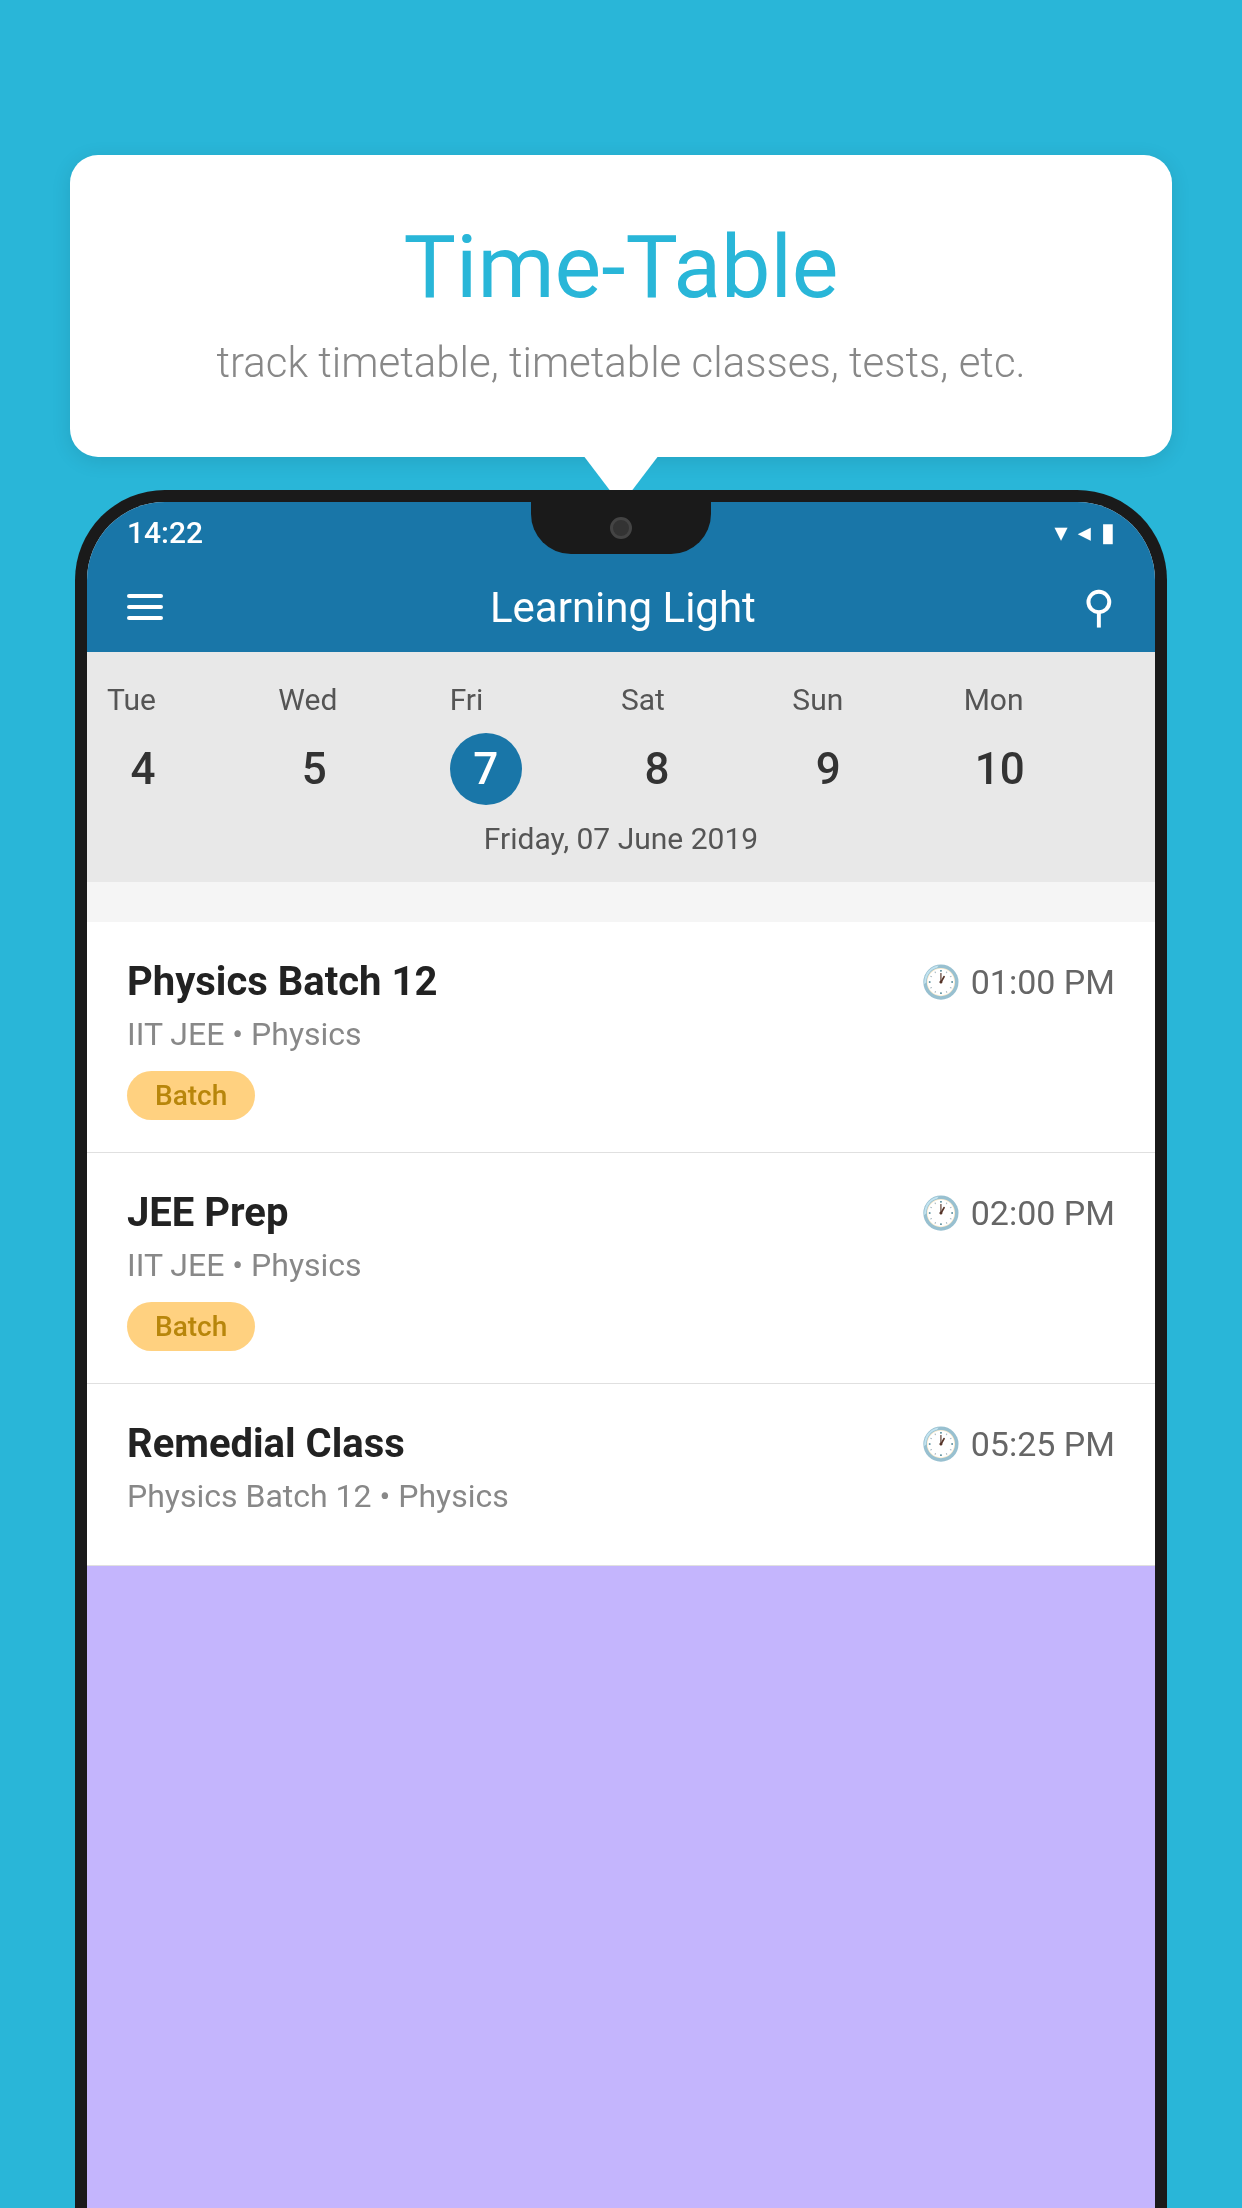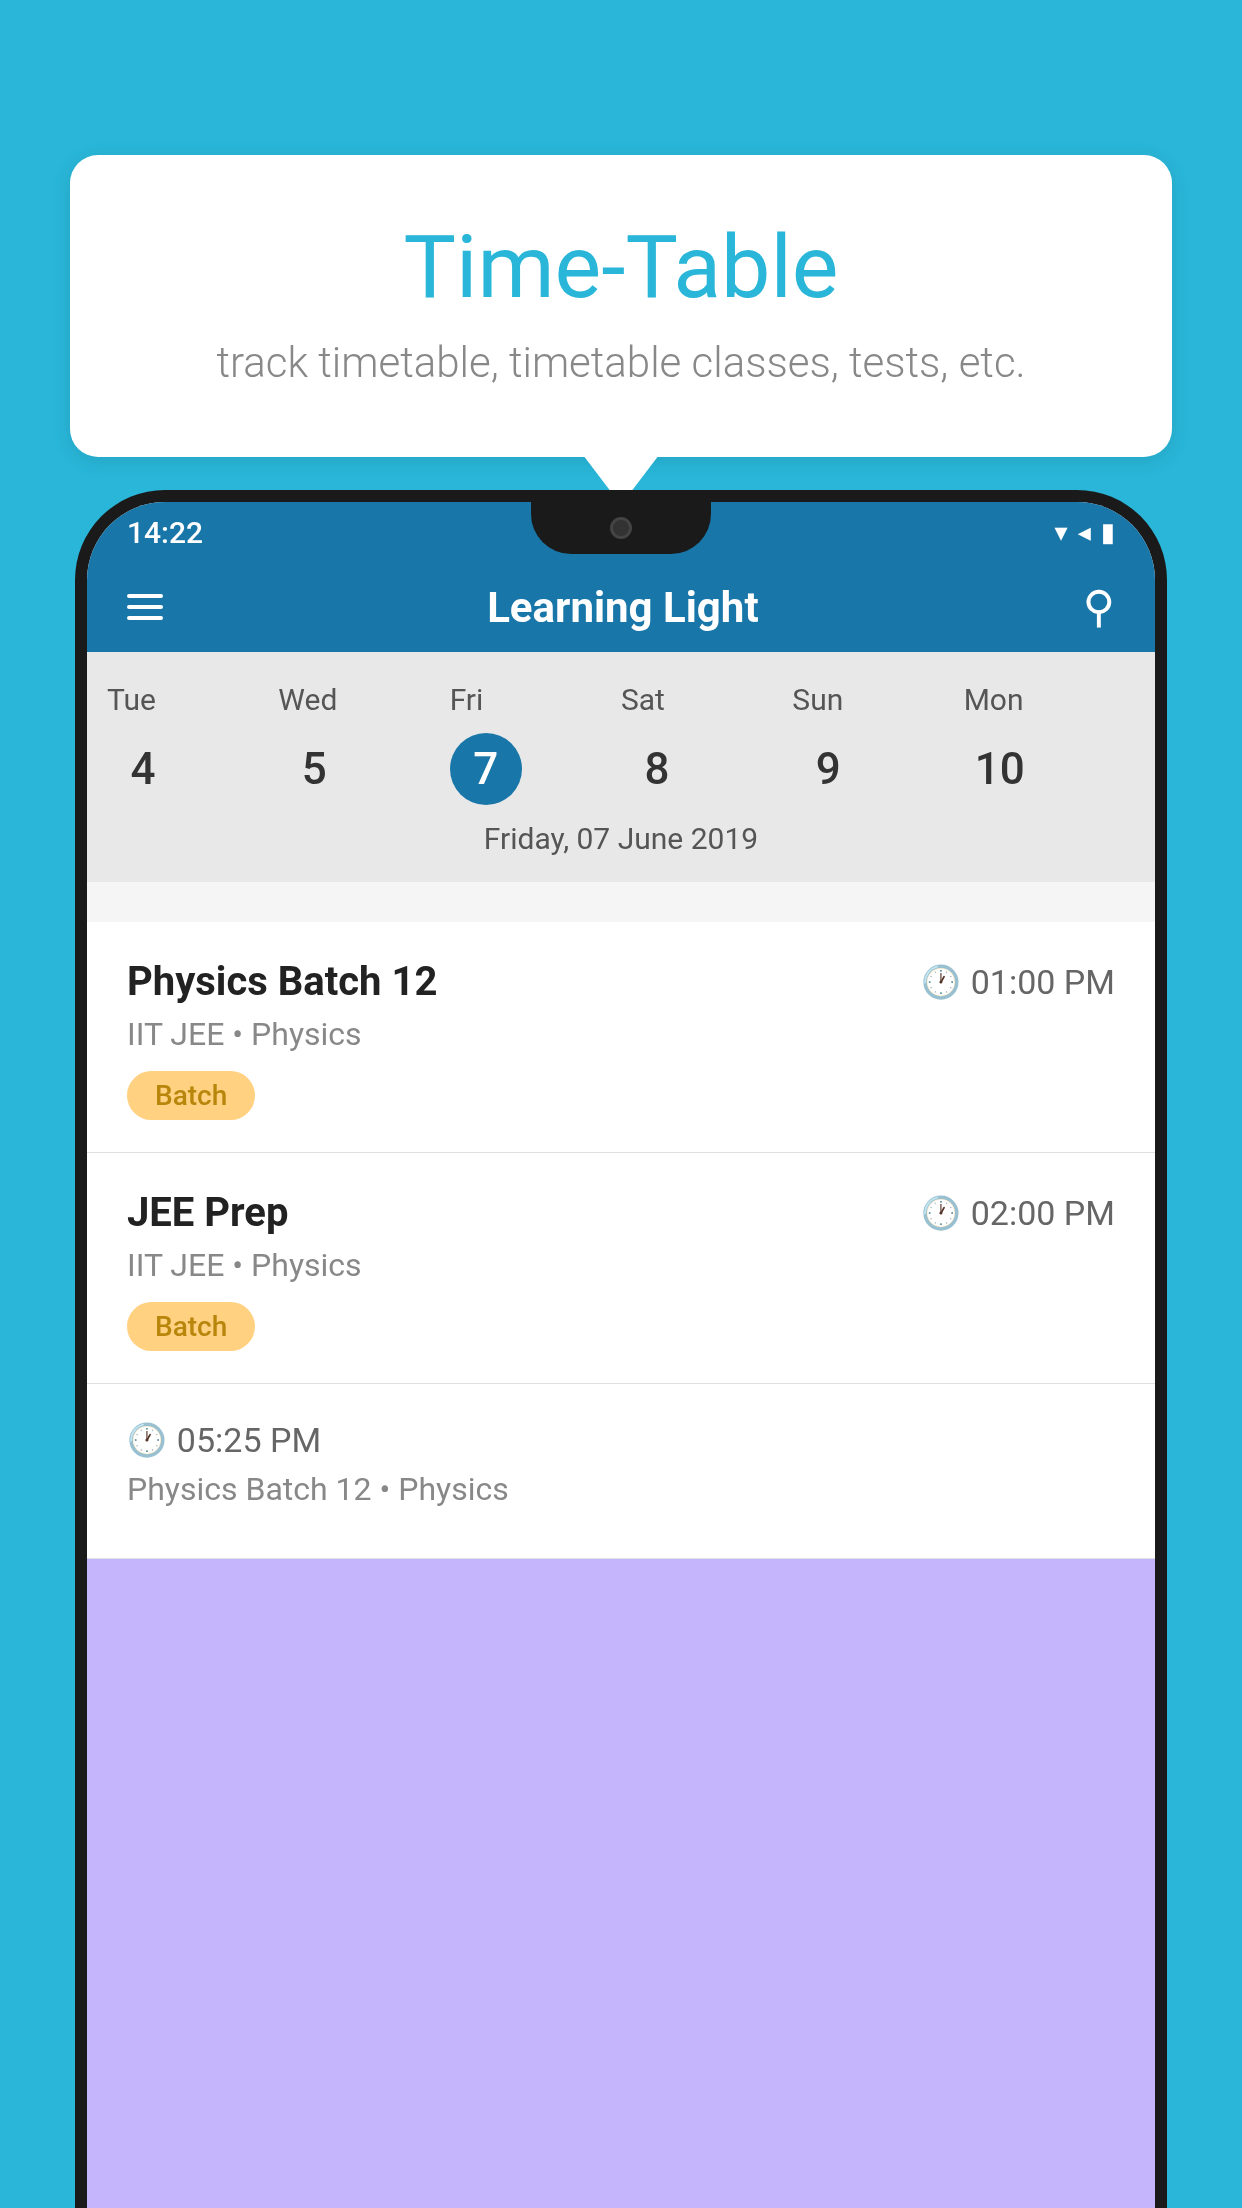--- a/index.html
+++ b/index.html
@@ -157,21 +157,21 @@
     .hamburger-line {
       width: 36px;
       height: 4px;
       background: white;
       border-radius: 2px;
     }
 
     .app-title {
       color: white;
       font-size: 42px;
-      font-weight: 700;
+      font-weight: 400;
     }
 
     .search-icon {
       color: white;
       font-size: 44px;
     }
 
     
     .calendar-section {
       position: absolute;
@@ -372,20 +372,21 @@
       <span class="schedule-item-time">
         <span class="clock-icon">🕐</span>
         02:00 PM
       </span>
     </div>
     <div class="schedule-item-subtitle">IIT JEE • Physics</div>
     <span class="batch-badge">Batch</span>
   </div>
         <div class="schedule-item">
     <div class="schedule-item-header">
+      <span class="schedule-item-title">Remedial Class</span>
       <span class="schedule-item-time">
         <span class="clock-icon">🕐</span>
         05:25 PM
       </span>
     </div>
     <div class="schedule-item-subtitle">Physics Batch 12 • Physics</div>
 
   </div>
       </div>
 

